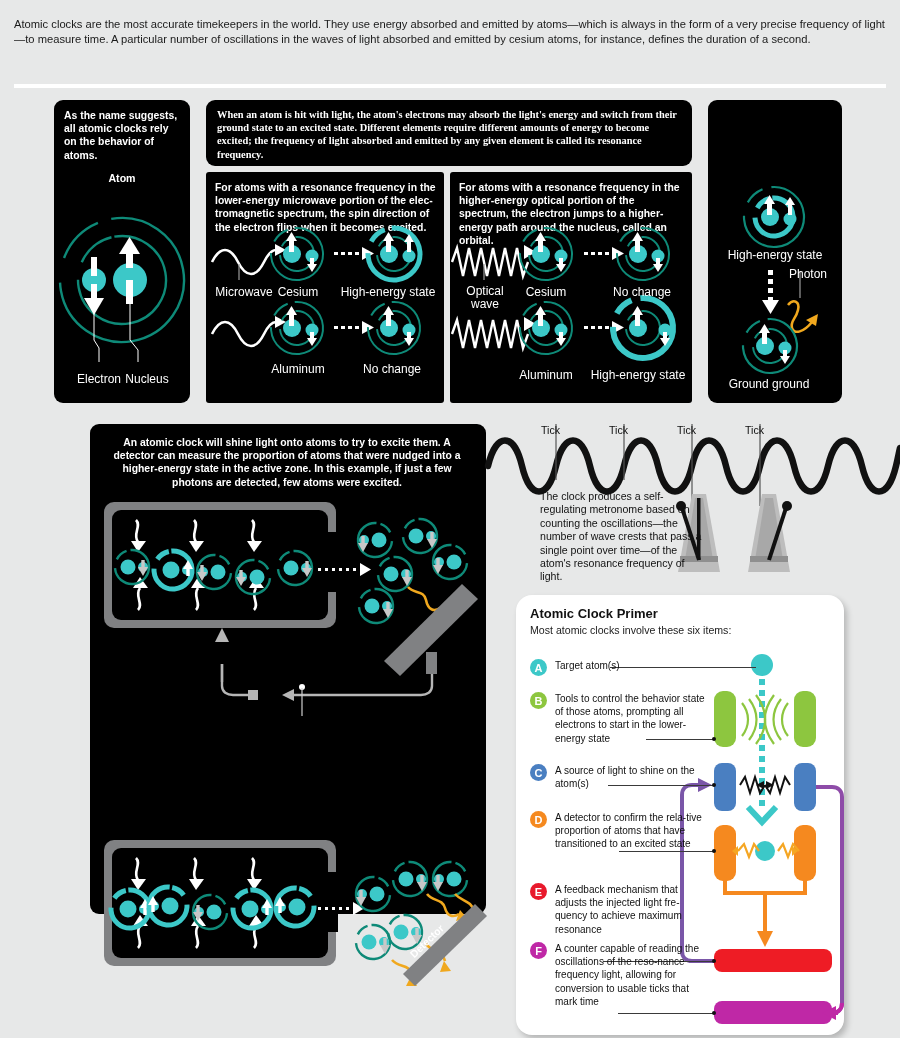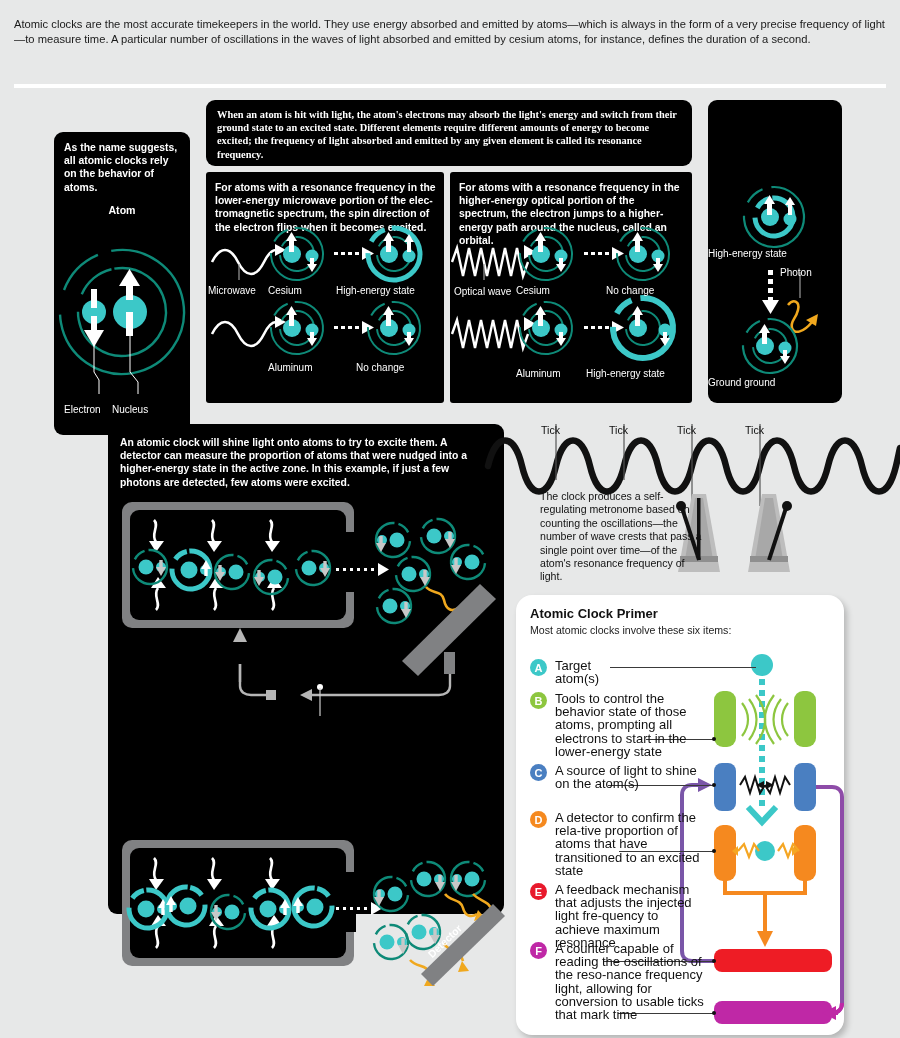--- a/index.html
+++ b/index.html
@@ -16,62 +16,62 @@
   
   .header { position: absolute; left: 0; top: 0; width: 900px; padding: 10px 14px 0 14px; }
   .title { font-size: 19px; font-weight: bold; letter-spacing: -0.2px; color: #111; }
   .subtitle { font-size: 11.2px; line-height: 14.5px; margin-top: 7px; color: #1a1a1a; }
   .hr-white { position: absolute; left: 14px; top: 84px; width: 872px; height: 4px; background: #fff; }
 
   
   .panel { position: absolute; background: #000; border-radius: 9px; }
   .panel.sq { border-radius: 3px; }
   .ptext { color: #fff; font-size: 10.4px; line-height: 13.2px; font-weight: bold; }
-  .lbl { position: absolute; color: #fff; font-size: 10px; white-space: nowrap; }
-
-  
-  #p1 { left: 54px; top: 100px; width: 136px; height: 303px; margin-top: 32px; }
+  .lbl { position: absolute; color: #fff; font-size: 12px; text-align: center; white-space: nowrap; }
+
+  
+  #p1 { left: 54px; top: 100px; width: 136px; height: 303px; }
   #p1 .ptext { position: absolute; left: 10px; top: 9px; width: 120px; }
   #p1 .atomword { position: absolute; left: 0; top: 72px; width: 136px; text-align: center;
                   color:#fff; font-size: 10.6px; font-weight: bold; }
 
   
   #p2 { left: 206px; top: 100px; width: 486px; height: 66px; }
   #p2 .ptext { position: absolute; left: 11px; top: 8px; width: 468px; font-family: Liberation Serif, serif; }
 
   
   #p3 { left: 206px; top: 172px; width: 238px; height: 231px; }
   #p4 { left: 450px; top: 172px; width: 242px; height: 231px; }
   #p3 .ptext, #p4 .ptext { position: absolute; left: 9px; top: 9px; width: 222px; }
 
   
   #p5 { left: 708px; top: 100px; width: 134px; height: 303px; }
   #p5 .ptext { position: absolute; left: 10px; top: 9px; width: 116px; }
 
   
-  #p6 { left: 108px; top: 424px; width: 396px; height: 490px; }
+  #p6 { left: 90px; top: 424px; width: 396px; height: 490px; text-align: center; }
   #p6 .t1 { position: absolute; left: 12px; top: 12px; width: 370px; }
 
   
   #wave-area { position: absolute; left: 488px; top: 418px; width: 412px; height: 180px; }
   .tick-lbl { position: absolute; font-size: 10.6px; color: #111; }
   #metro-text { position: absolute; left: 540px; top: 490px; width: 168px;
                 font-size: 10.6px; line-height: 13.4px; color: #111; }
 
   
   #primer { position: absolute; left: 516px; top: 595px; width: 328px; height: 440px;
             background: #fff; border-radius: 16px; box-shadow: 3px 4px 6px rgba(0,0,0,.22); }
   #primer .pt { position: absolute; left: 14px; top: 11px; font-size: 13px; font-weight: bold; color: #111; }
   #primer .ps { position: absolute; left: 14px; top: 29px; font-size: 10.6px; color: #222; }
 
   .pitem { position: absolute; left: 14px; width: 178px; }
   .badge { position: absolute; left: 0; top: 0; width: 17px; height: 17px; border-radius: 50%;
            color: #fff; font-size: 11px; font-weight: bold; display: flex;
            align-items: center; justify-content: center; }
-  .pitxt { position: absolute; left: 25px; top: 0px; font-size: 13px; line-height: 13.2px; color: #111; }
+  .pitxt { position: absolute; left: 25px; top: 0px; font-size: 10px; line-height: 13.2px; color: #111; }
 
   
   .leader { position: absolute; height: 1px; background: #3a3a3a; }
   .leaderdot { position: absolute; width: 4px; height: 4px; border-radius: 50%; background: #111; }
 
   svg { display: block; overflow: visible; }
   .abs { position: absolute; left: 0; top: 0; }
 </style>
 </head>
 <body>

